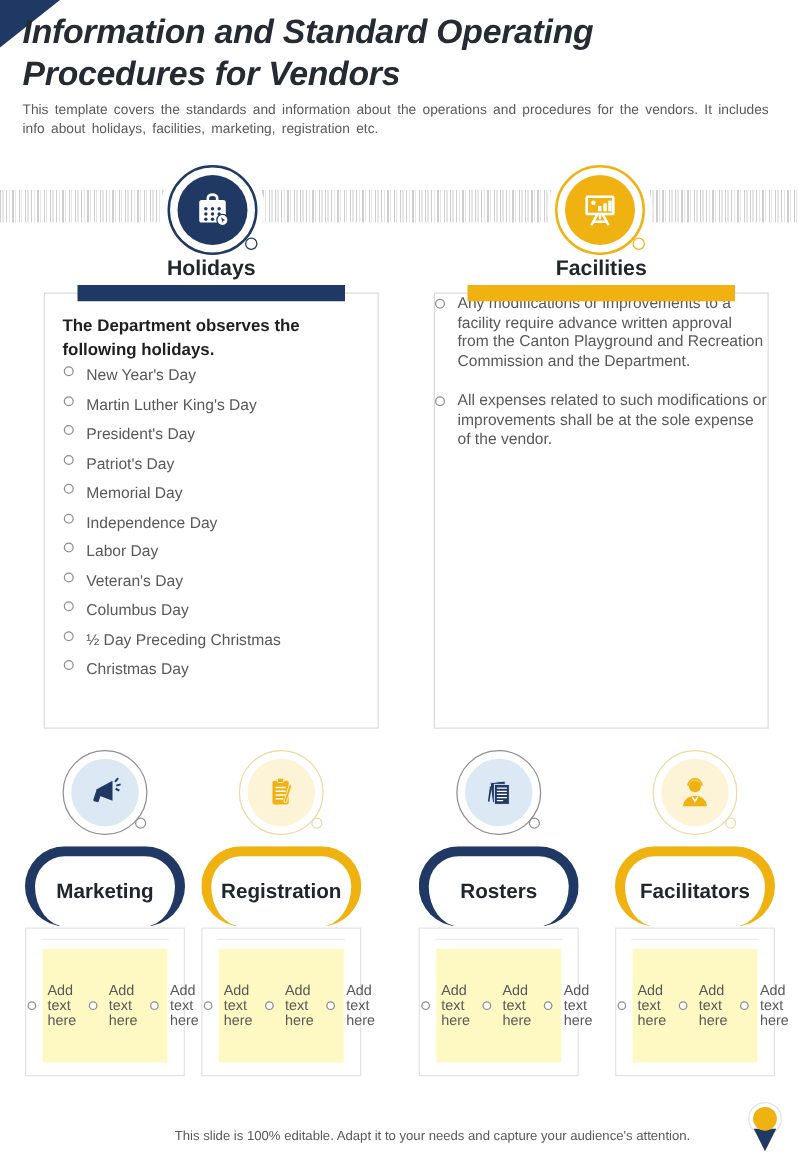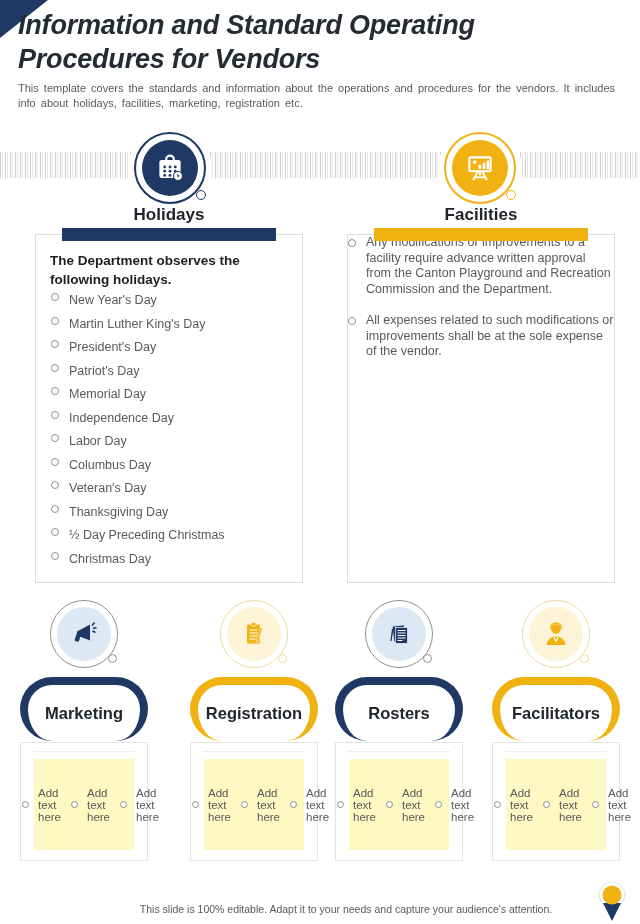--- a/index.html
+++ b/index.html
@@ -163,29 +163,25 @@
       <li class="hrow">
           <span class="bullet"></span>
           <span class="txt">Independence Day</span>
         </li>
       <li class="hrow">
           <span class="bullet"></span>
           <span class="txt">Labor Day</span>
         </li>
       <li class="hrow">
           <span class="bullet"></span>
+          <span class="txt">Veteran's Day</span>
+        </li>
+      <li class="hrow">
+          <span class="bullet"></span>
           <span class="txt">Columbus Day</span>
-        </li>
-      <li class="hrow">
-          <span class="bullet"></span>
-          <span class="txt">Veteran's Day</span>
-        </li>
-      <li class="hrow">
-          <span class="bullet"></span>
-          <span class="txt">Thanksgiving Day</span>
         </li>
       <li class="hrow">
           <span class="bullet"></span>
           <span class="txt">½ Day Preceding Christmas</span>
         </li>
       <li class="hrow">
           <span class="bullet"></span>
           <span class="txt">Christmas Day</span>
         </li>
     </ul>
@@ -232,21 +228,21 @@
             <span class="txt">Add text here</span>
           </div>
         <div class="prow">
             <span class="bullet"></span>
             <span class="txt">Add text here</span>
           </div>
       </div>
     </div>
   </div>
 
-  <div class="bcol" style="left:190px">
+  <div class="bcol" style="left:161px">
     <div class="bicon pyel">
       <div class="ring"></div>
       <div class="disc">
         <svg width="32" height="32" viewBox="0 0 32 32">
           <rect x="9" y="6.5" width="13" height="19" rx="1.5" fill="#F0B211"></rect>
           <rect x="13" y="4.5" width="5" height="3.5" rx="1" fill="#F0B211" stroke="#FDF3D6" stroke-width="0.8"></rect>
           <path d="M11.5 12 h8 M11.5 15 h8 M11.5 18 h8 M11.5 21 h6" stroke="#fff" stroke-width="1.1"></path>
           <path d="M22.5 9.5 l2 .8 -4.5 14 -2-.8 z" fill="#F0B211" stroke="#FDF3D6" stroke-width="0.7"></path>
         </svg>
       </div>

